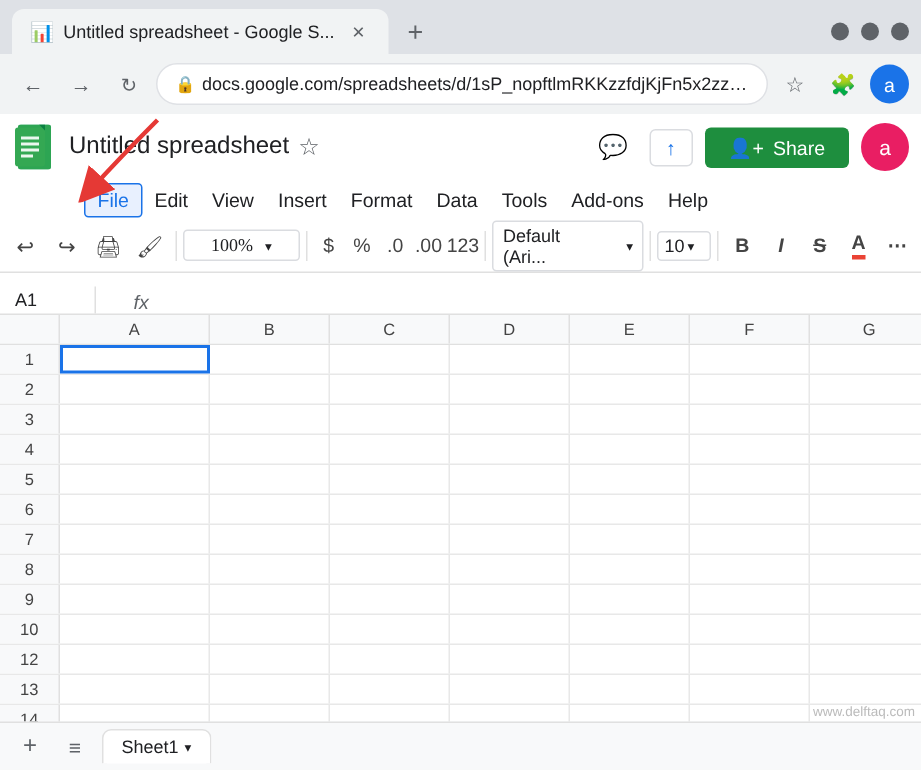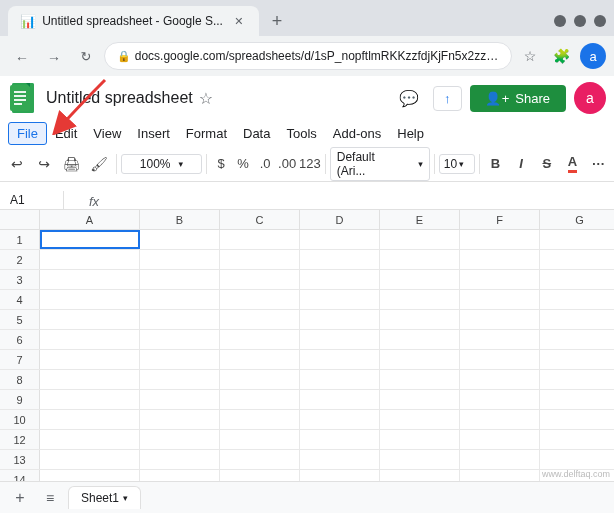--- a/index.html
+++ b/index.html
@@ -239,20 +239,21 @@
     }
 
     
     .menu-bar {
       display: flex;
       align-items: center;
       padding: 0 8px;
       height: 26px;
       font-size: 13px;
       color: #202124;
+      margin-left: 48px;
     }
 
     .menu-item {
       padding: 3px 8px;
       cursor: pointer;
       border-radius: 3px;
       white-space: nowrap;
     }
 
     .menu-item.active {
@@ -293,20 +294,21 @@
     .zoom-select {
       display: flex;
       align-items: center;
       border: 1px solid #dadce0;
       border-radius: 3px;
       padding: 2px 18px;
       font-size: 12px;
       cursor: pointer;
       gap: 8px;
       color: #202124;
+      font-family: Liberation Serif, serif;
     }
 
     .currency-btn {
       width: 22px;
       height: 26px;
       border-radius: 3px;
       display: flex;
       align-items: center;
       justify-content: center;
       color: #444;

